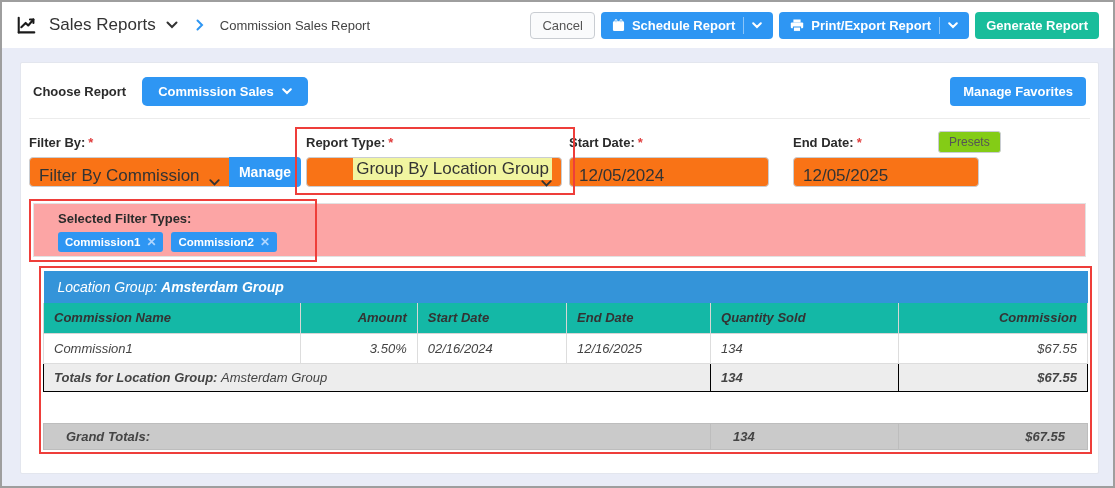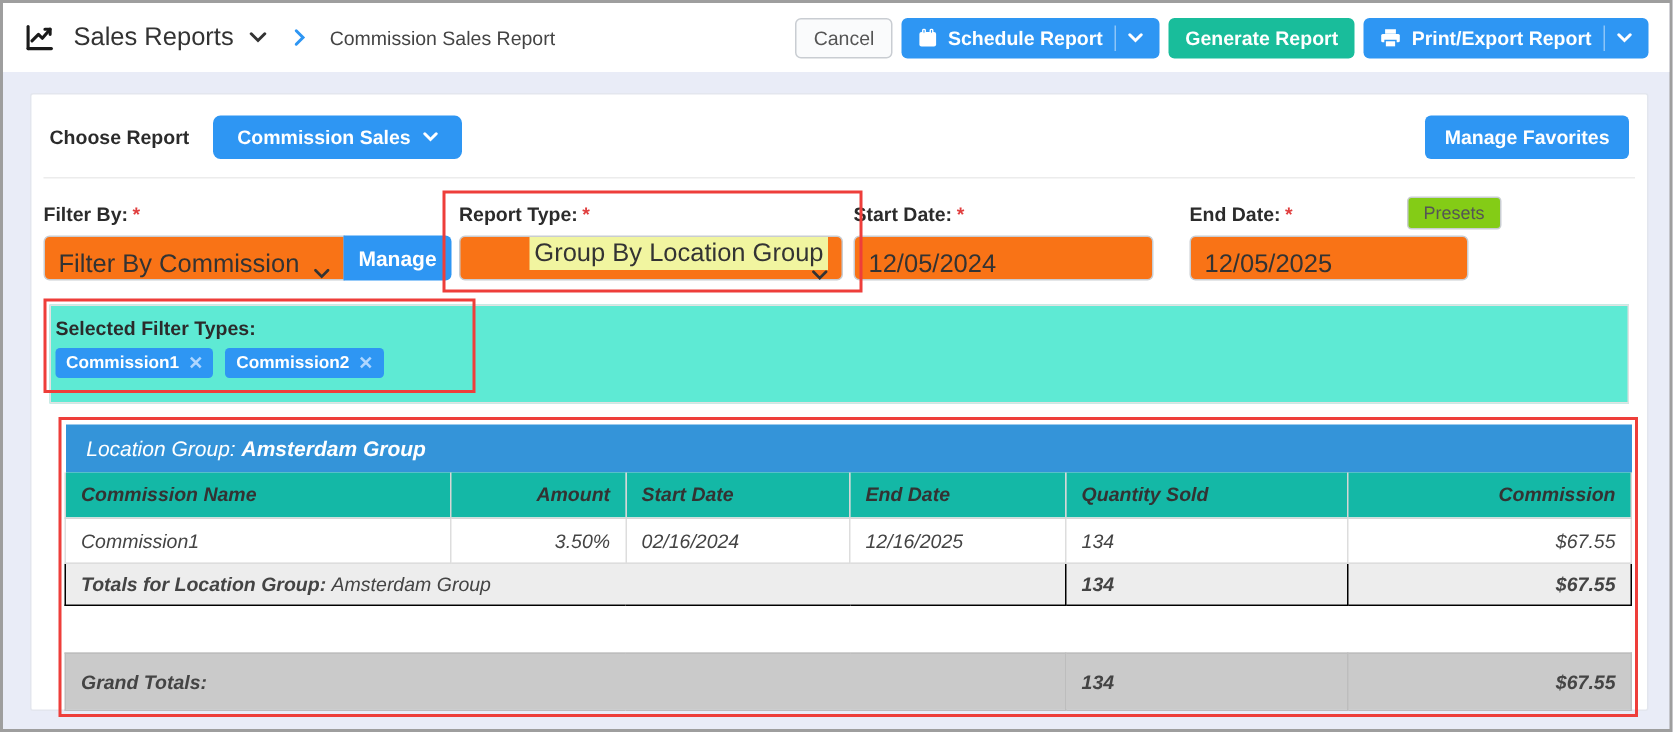--- a/index.html
+++ b/index.html
@@ -63,21 +63,21 @@
   .sd-input  { left:540px; width:200px; }
   .ed-input  { left:764px; width:186px; }
   .presets-btn { position:absolute; left:909px; top:4px; height:22px; padding:0 10px;
                  font-size:12px; color:#555; background:#84cc16; border:1px solid #c9cdd2;
                  border-radius:3px; cursor:pointer; }
   
   .anno { position:absolute; border:2px solid #ee3e3a; pointer-events:none; z-index:5; }
   .anno-rt { left:266px; top:0px; width:280px; height:68px; }
   
   .sft-wrap { position:relative; margin:4px 4px 0 4px; }
-  .sft-panel { background:#5eead4; border:1px solid #e2e2e2; height:66px; padding:7px 3px; }
+  .sft-panel { background:#fca5a5; border:1px solid #e2e2e2; height:54px; padding:7px 24px; }
   .sft-label { font-size:13px; font-weight:bold; color:#2b2b2b; }
   .chips { display:flex; gap:8px; margin-top:6px; }
   .chip { background:#2e96f3; color:#fff; font-size:11.5px; font-weight:bold;
           border-radius:3px; padding:3px 7px; display:flex; align-items:center; gap:6px; }
   .chip-x { color:#aed6ff; font-weight:bold; font-size:12px; cursor:pointer; }
   .anno-sft { left:-4px; top:-4px; width:288px; height:63px; }
   
   .table-wrap { position:relative; margin:14px 2px 0 14px;font-style:italic; }
   .anno-table { left:-4px; top:-5px; right:-4px; bottom:-4px; width:auto; height:auto; }
   .tbl { width:100%; border-collapse:collapse; table-layout:fixed; font-size:13px; color:#444; }
@@ -85,21 +85,21 @@
   .tbl col.c4{width:13.8%} .tbl col.c5{width:18%}  .tbl col.c6{width:18.1%}
   .group-header { background:#3494d9; color:#fff; font-size:14px; }
   .group-header td { padding:8px 14px; height:32px; }
   .col-header th { background:#14b8a6; color:#333; font-weight:bold; text-align:left;
                    padding:7px 10px; height:30px; border:1px solid #d6d6d6; border-top:none; }
   .col-header th.num, td.num { text-align:right; }
   .data-row td { background:#fff; border:1px solid #ddd; padding:6px 10px; height:30px; }
   .totals-row td { background:#ededed; border:1px solid #000000; padding:5px 10px; height:28px; font-weight:bold; }
   .totals-row .t-name { font-weight:normal; }
   .spacer-row td { background:#fff; height:32px; border:none; }
-  .grand-row td { background:#cacaca; border:1px solid #bdbdbd; padding:4px 10px; height:38px; font-weight:bold; }
+  .grand-row td { background:#cacaca; border:1px solid #bdbdbd; padding:4px 22px; height:26px; font-weight:bold; }
   svg { display:block; }
 </style>
 </head>
 <body>
 
 <div class="topbar">
   <div class="topbar-left">
     <span>
       <svg width="21" height="19" viewBox="0 0 24 22" fill="none" stroke="#1a1a1a" stroke-width="2.4" stroke-linecap="round" stroke-linejoin="round">
         <path d="M3 2v17"></path>
@@ -134,38 +134,38 @@
           </svg>
       </span>
       <span>Schedule Report</span>
       <span class="btn-split-divider"></span>
       <span>
         <svg width="10" height="7" viewBox="0 0 10 7" fill="none" stroke="#fff" stroke-width="2" stroke-linecap="round">
             <path d="M1.2 1.2L5 5l3.8-3.8"></path>
           </svg>
       </span>
     </button>
-    <button class="btn btn-green">
-      <span>Generate Report</span>
-    </button>
     <button class="btn btn-blue">
       <span>
         <svg width="14" height="13" viewBox="0 0 14 13" fill="#fff">
             <rect x="3.4" y="0.5" width="7.2" height="3"></rect>
             <rect x="0.8" y="3.6" width="12.4" height="5.6" rx="1"></rect>
             <rect x="3.4" y="8" width="7.2" height="4.4" stroke="#2e96f3" stroke-width="1"></rect>
           </svg>
       </span>
       <span>Print/Export Report</span>
       <span class="btn-split-divider"></span>
       <span>
         <svg width="10" height="7" viewBox="0 0 10 7" fill="none" stroke="#fff" stroke-width="2" stroke-linecap="round">
             <path d="M1.2 1.2L5 5l3.8-3.8"></path>
           </svg>
       </span>
+    </button>
+    <button class="btn btn-green">
+      <span>Generate Report</span>
     </button>
   </div>
 </div>
 
 <div class="card">
 
   <div class="choose-row">
     <span class="choose-label">Choose Report</span>
     <button class="pill-blue">
       <span>Commission Sales</span>

